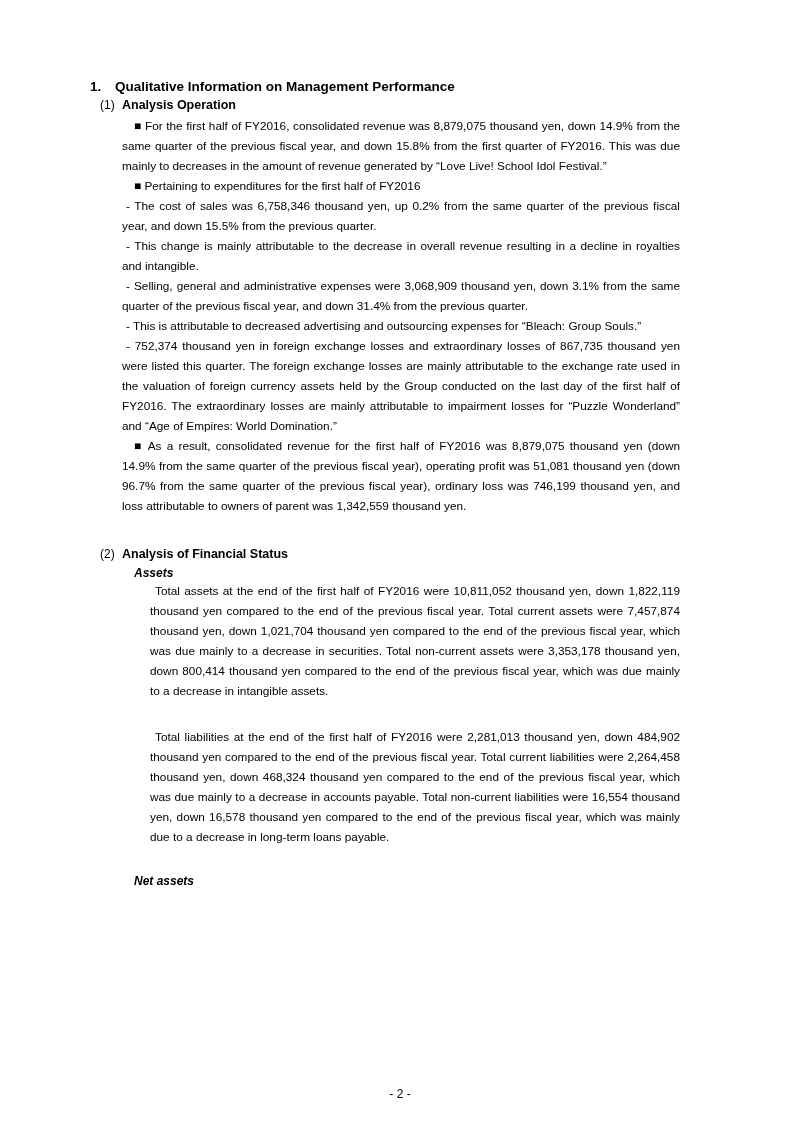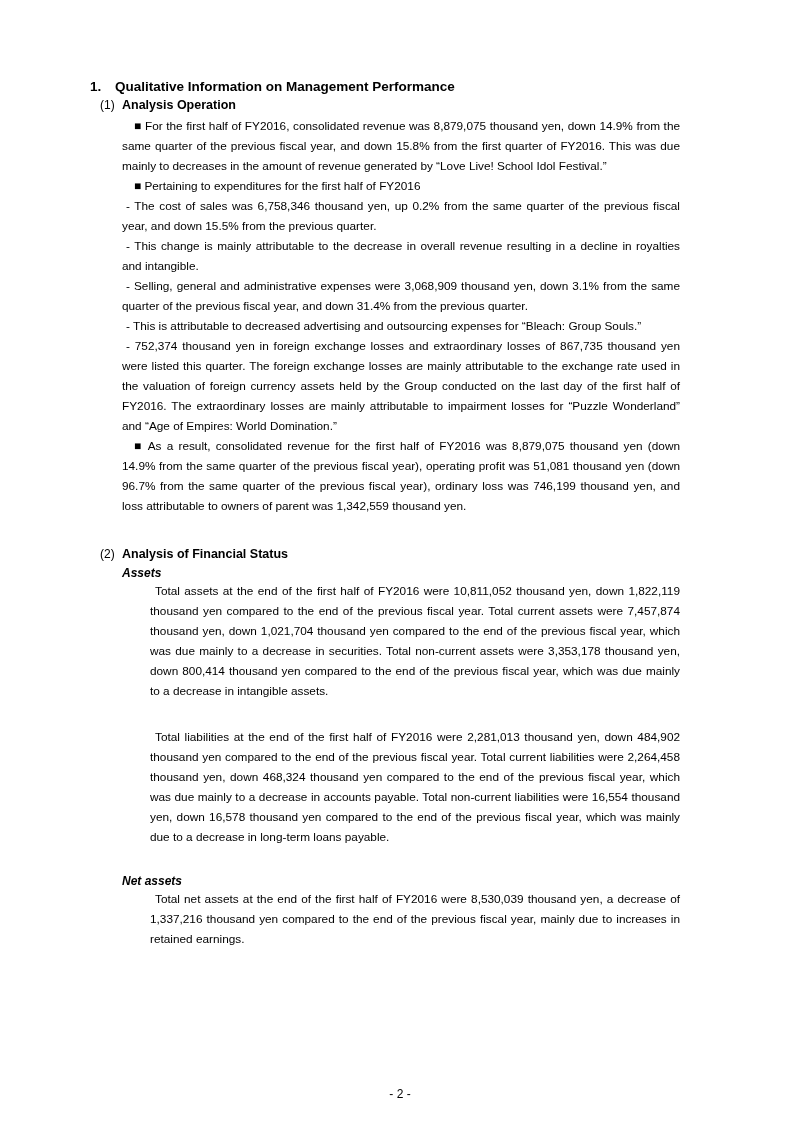--- a/index.html
+++ b/index.html
@@ -45,20 +45,21 @@
   .indent-bullet { text-indent: 12px; }
   .indent-dash { text-indent: 4px; }
   .indent-small { text-indent: 5px; margin-left: 28px; }
   .subsection-2 { margin-top: 30px; }
   .fin-block + .fin-block { margin-top: 26px; }
   .block-heading {
     font-size: 12px;
     font-weight: bold;
     font-style: italic;
     line-height: 16px;
+    margin-left: 12px;
   }
   .footer {
     position: absolute;
     bottom: 30px;
     left: 0;
     width: 100%;
     text-align: center;
     font-size: 12px;
     line-height: 14px;
   }
@@ -102,21 +103,20 @@
           <p class="block-heading">Assets</p>
           <p class="para indent-small">Total assets at the end of the first half of FY2016 were 10,811,052 thousand yen, down 1,822,119 thousand yen compared to the end of the previous fiscal year. Total current assets were 7,457,874 thousand yen, down 1,021,704 thousand yen compared to the end of the previous fiscal year, which was due mainly to a decrease in securities. Total non-current assets were 3,353,178 thousand yen, down 800,414 thousand yen compared to the end of the previous fiscal year, which was due mainly to a decrease in intangible assets.</p>
         </div>
 
         <div class="fin-block">
           <p class="para indent-small">Total liabilities at the end of the first half of FY2016 were 2,281,013 thousand yen, down 484,902 thousand yen compared to the end of the previous fiscal year. Total current liabilities were 2,264,458 thousand yen, down 468,324 thousand yen compared to the end of the previous fiscal year, which was due mainly to a decrease in accounts payable. Total non-current liabilities were 16,554 thousand yen, down 16,578 thousand yen compared to the end of the previous fiscal year, which was mainly due to a decrease in long-term loans payable.</p>
         </div>
 
         <div class="fin-block">
           <p class="block-heading">Net assets</p>
-          <p class="para indent-small">Total net assets at the end of the first half of FY2016 were 8,530,039 thousand yen, a decrease of 1,337,216 thousand yen compared to the end of the previous fiscal year, mainly due to increases in retained earnings.</p>
         </div>
 
       </div>
     </div>
 
   </div>
 
   <div class="footer">- 2 -</div>
 </div>
 

